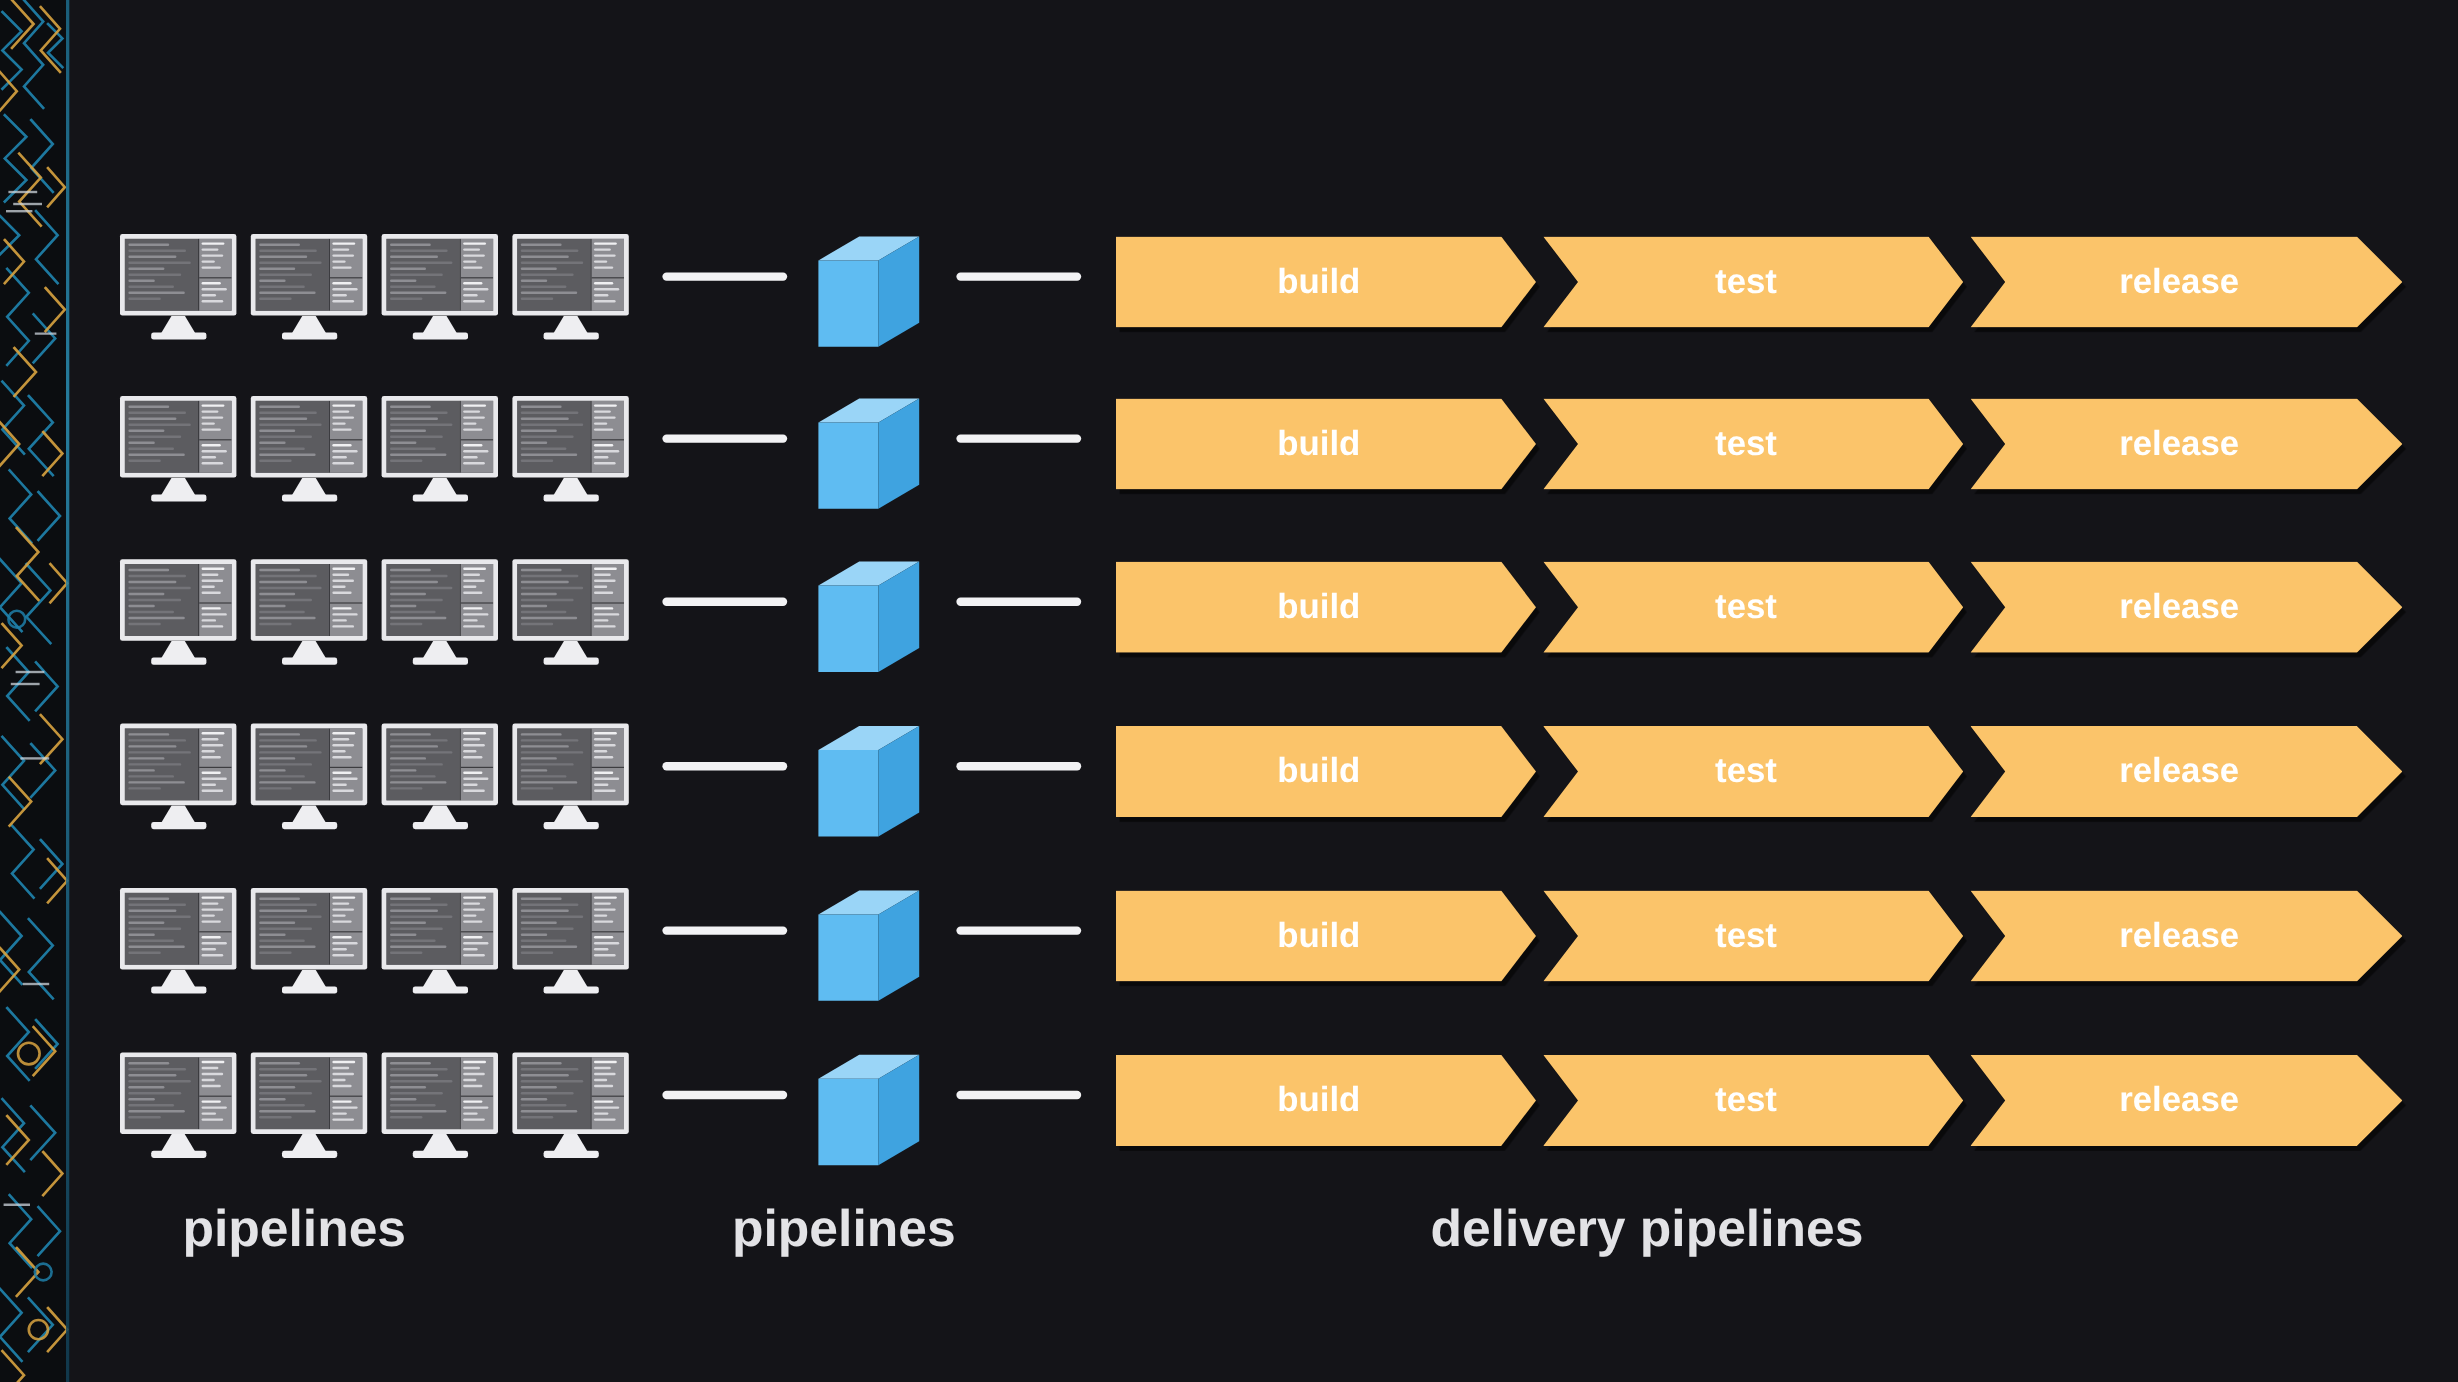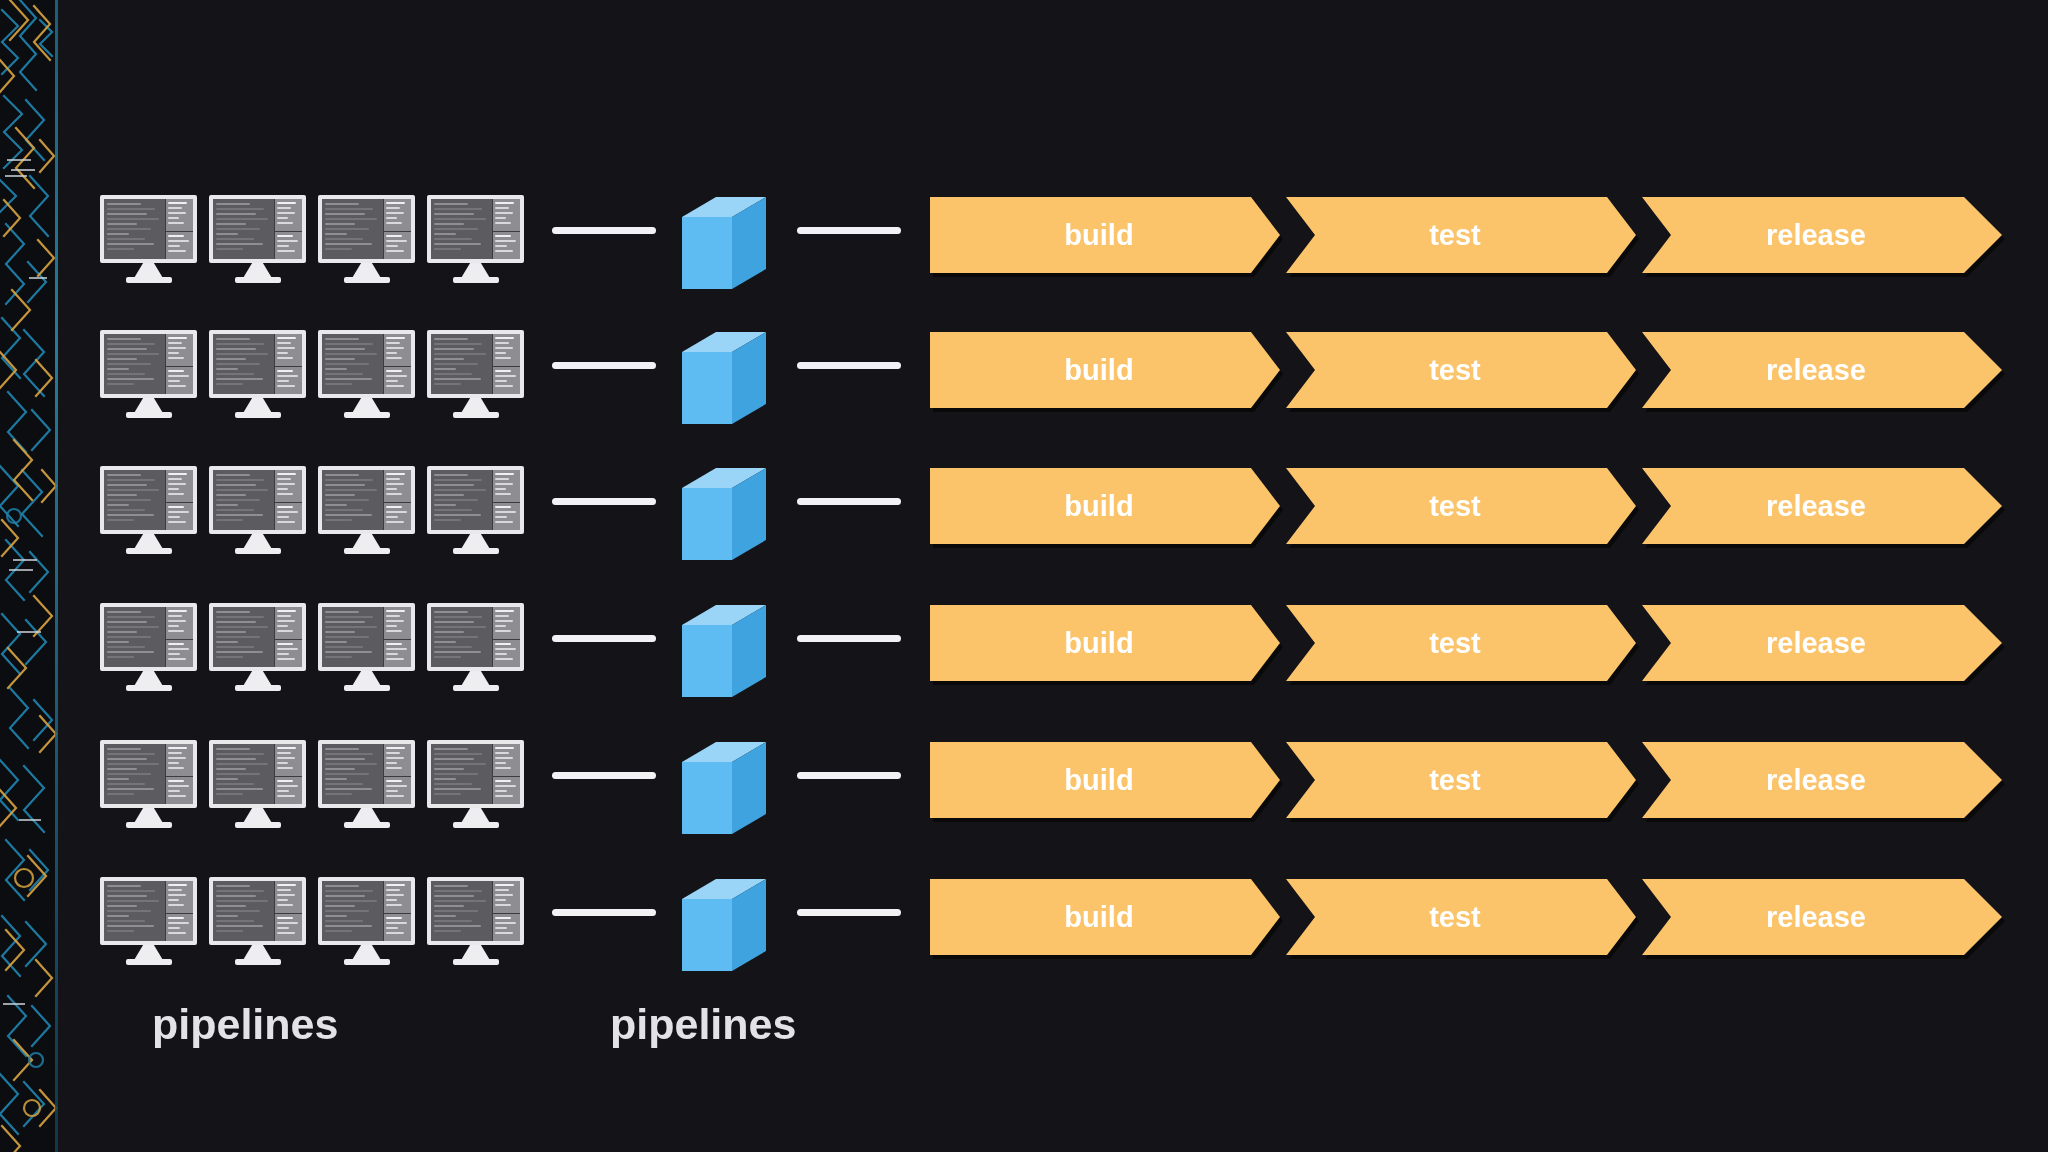--- a/index.html
+++ b/index.html
@@ -1267,14 +1267,15 @@
           </div>
           <div class="pipe-stage stage-2">
             <span>release</span>
           </div>
         </div>
       </div>
     </div>
 
   <div id="label-developers" class="axis-label">pipelines</div>
   <div id="label-services" class="axis-label">pipelines</div>
+  <div id="label-pipelines" class="axis-label">delivery pipelines</div>
 
 </div>
 
 </body></html>

